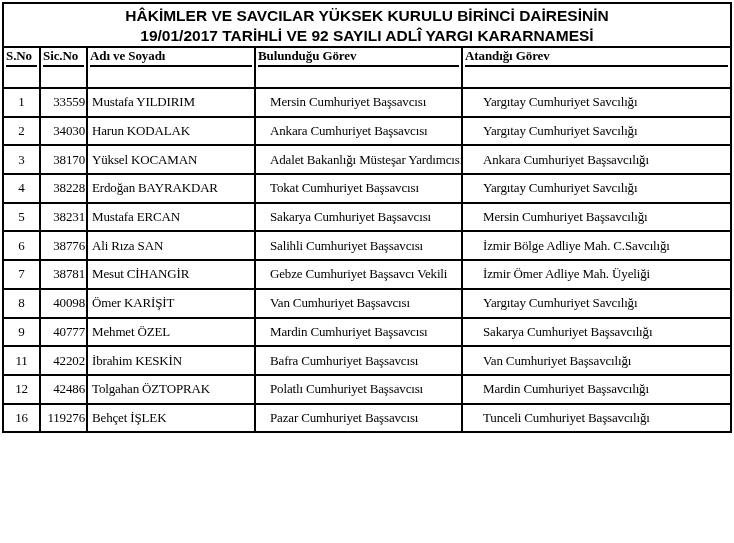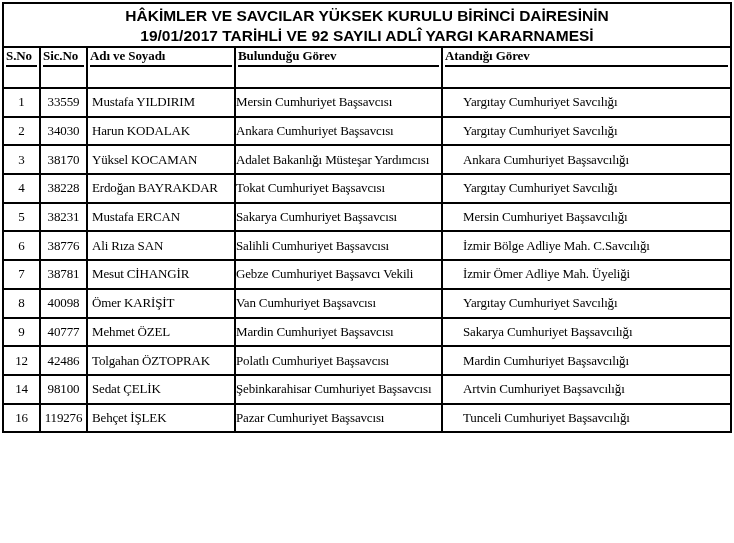--- a/index.html
+++ b/index.html
@@ -58,23 +58,23 @@
     padding-bottom: 1px;
     margin-bottom: 20px;
     letter-spacing: -0.1px;
   }
   table.decree td {
     height: 28.7px;
     vertical-align: middle;
     letter-spacing: -0.15px;
   }
   .col-sno     { width: 37px;  text-align: center; }
-  .col-sicno   { width: 47px;  text-align: center; }
-  .col-name    { width: 148px; text-align: left; padding: 0 4px; }
-  .col-current { width: 207px; text-align: left; padding: 0 0; }
+  .col-sicno   { width: 47px;  text-align: right; }
+  .col-name    { width: 168px; text-align: left; padding: 0 4px; }
+  .col-current { width: 207px; text-align: left; padding: 0 14px; }
   .col-assigned{ text-align: left; padding: 0 20px; }
 </style>
 </head>
 <body>
 
 <div class="page">
 
   <div class="title-box">
     <div>HÂKİMLER VE SAVCILAR YÜKSEK KURULU BİRİNCİ DAİRESİNİN</div>
     <div>19/01/2017 TARİHLİ VE 92 SAYILI ADLÎ YARGI KARARNAMESİ</div>
@@ -158,32 +158,32 @@
           <td class="col-assigned">Yargıtay Cumhuriyet Savcılığı</td>
         </tr>
         <tr>
           <td class="col-sno">9</td>
           <td class="col-sicno">40777</td>
           <td class="col-name">Mehmet ÖZEL</td>
           <td class="col-current">Mardin Cumhuriyet Başsavcısı</td>
           <td class="col-assigned">Sakarya Cumhuriyet Başsavcılığı</td>
         </tr>
         <tr>
+          <td class="col-sno">11</td>
+          <td class="col-sicno">42202</td>
+          <td class="col-name">İbrahim KESKİN</td>
+          <td class="col-current">Bafra Cumhuriyet Başsavcısı</td>
+          <td class="col-assigned">Van Cumhuriyet Başsavcılığı</td>
+        </tr>
+        <tr>
           <td class="col-sno">12</td>
           <td class="col-sicno">42486</td>
           <td class="col-name">Tolgahan ÖZTOPRAK</td>
           <td class="col-current">Polatlı Cumhuriyet Başsavcısı</td>
           <td class="col-assigned">Mardin Cumhuriyet Başsavcılığı</td>
-        </tr>
-        <tr>
-          <td class="col-sno">14</td>
-          <td class="col-sicno">98100</td>
-          <td class="col-name">Sedat ÇELİK</td>
-          <td class="col-current">Şebinkarahisar Cumhuriyet Başsavcısı</td>
-          <td class="col-assigned">Artvin Cumhuriyet Başsavcılığı</td>
         </tr>
         <tr>
           <td class="col-sno">16</td>
           <td class="col-sicno">119276</td>
           <td class="col-name">Behçet İŞLEK</td>
           <td class="col-current">Pazar Cumhuriyet Başsavcısı</td>
           <td class="col-assigned">Tunceli Cumhuriyet Başsavcılığı</td>
         </tr>
       </tbody>
   </table>

